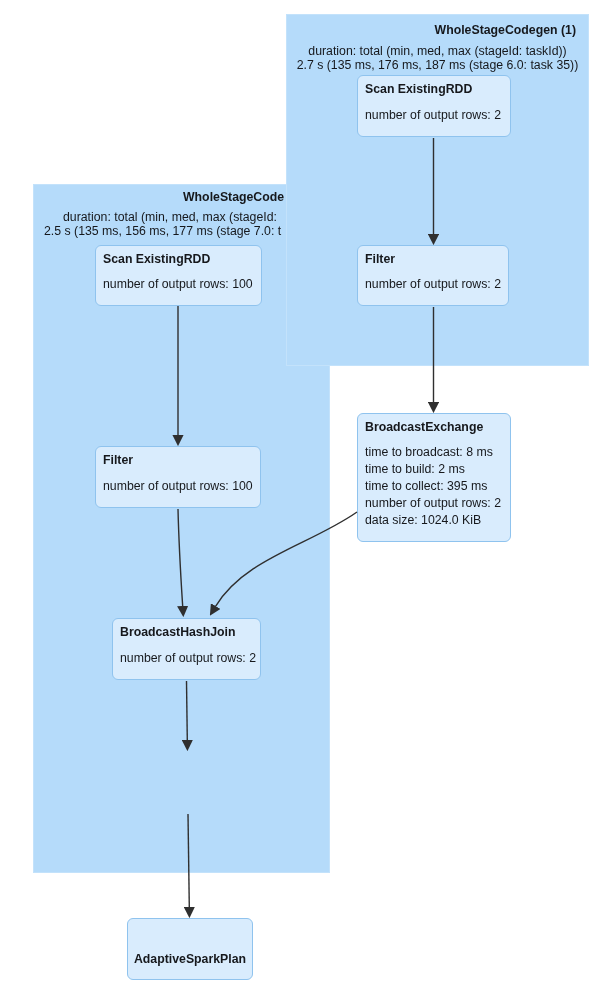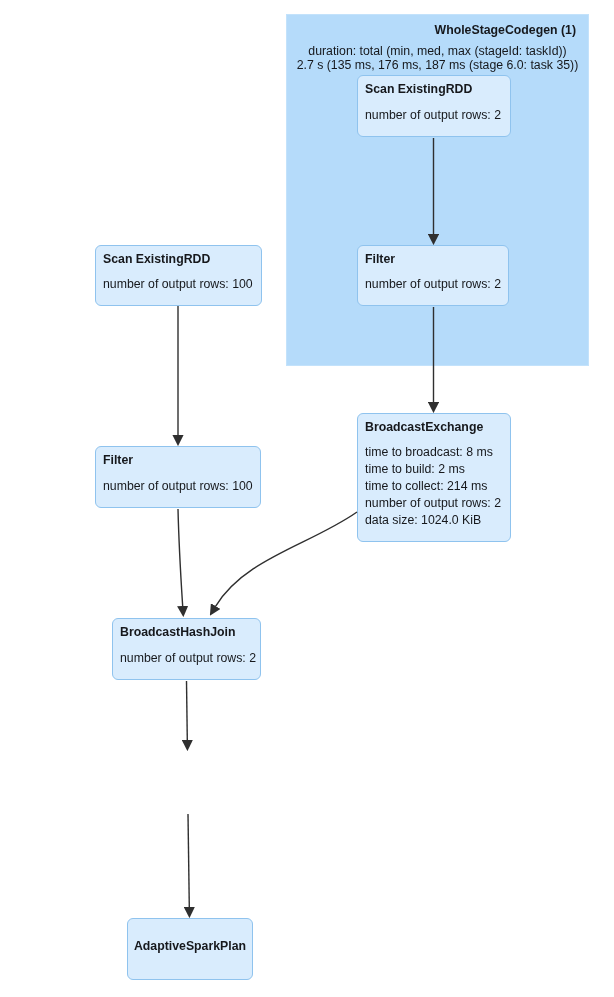--- a/index.html
+++ b/index.html
@@ -51,32 +51,39 @@
   .node .node-title{font-weight:700;}
   .node .node-metrics{line-height:17px;}
   .node.center{justify-content:center;align-items:center;text-align:center;}
   #node-scan-wsc1{left:357px;top:75px;width:154px;height:62px;}
   #node-filter-wsc1{left:357px;top:245px;width:152px;height:61px;}
   #node-scan-wsc2{left:95px;top:245px;width:167px;height:61px;}
   #node-filter-wsc2{left:95px;top:446px;width:166px;height:62px;}
   #node-broadcast-exchange{left:357px;top:413px;width:154px;height:129px;}
   #node-broadcast-hash-join{left:112px;top:618px;width:149px;height:62px;}
   #node-project{left:162px;top:751px;width:54px;height:62px;}
-  #node-adaptive-spark-plan{left:127px;top:918px;width:126px;height:62px;}
+  #node-adaptive-spark-plan{left:127px;top:918px;width:126px;height:62px;justify-content:flex-end;}
   #edges-layer{
     position:absolute;left:0;top:0;width:614px;height:997px;z-index:5;pointer-events:none;
   }
   .edge{fill:none;stroke:var(--edge-color);stroke-width:1.4;}
   .arrowhead-shape{fill:var(--edge-color);}
 </style>
 </head>
 <body>
 
 <div id="canvas">
 
+  <div class="cluster" id="cluster-wsc2">
+    <div class="cluster-title">WholeStageCode</div>
+    <div class="cluster-durations">
+      <div class="dur-line1">duration: total (min, med, max (stageId:</div>
+      <div class="dur-line2">2.5 s (135 ms, 156 ms, 177 ms (stage 7.0: t</div>
+    </div>
+  </div>
 
   <div class="cluster" id="cluster-wsc1">
     <div class="cluster-title">WholeStageCodegen (1)</div>
     <div class="cluster-durations">
       <div>duration: total (min, med, max (stageId: taskId))</div>
       <div>2.7 s (135 ms, 176 ms, 187 ms (stage 6.0: task 35))</div>
     </div>
   </div>
 
   <div class="node" id="node-scan-wsc1">
@@ -97,21 +104,21 @@
   <div class="node" id="node-filter-wsc2">
     <div class="node-title">Filter</div>
     <div class="node-metrics">number of output rows: 100</div>
   </div>
 
   <div class="node" id="node-broadcast-exchange">
     <div class="node-title">BroadcastExchange</div>
     <div class="node-metrics">
       <div>time to broadcast: 8 ms</div>
       <div>time to build: 2 ms</div>
-      <div>time to collect: 214 ms</div>
+      <div>time to collect: 395 ms</div>
       <div>number of output rows: 2</div>
       <div>data size: 1024.0 KiB</div>
     </div>
   </div>
 
   <div class="node" id="node-broadcast-hash-join">
     <div class="node-title">BroadcastHashJoin</div>
     <div class="node-metrics">number of output rows: 2</div>
   </div>
 

